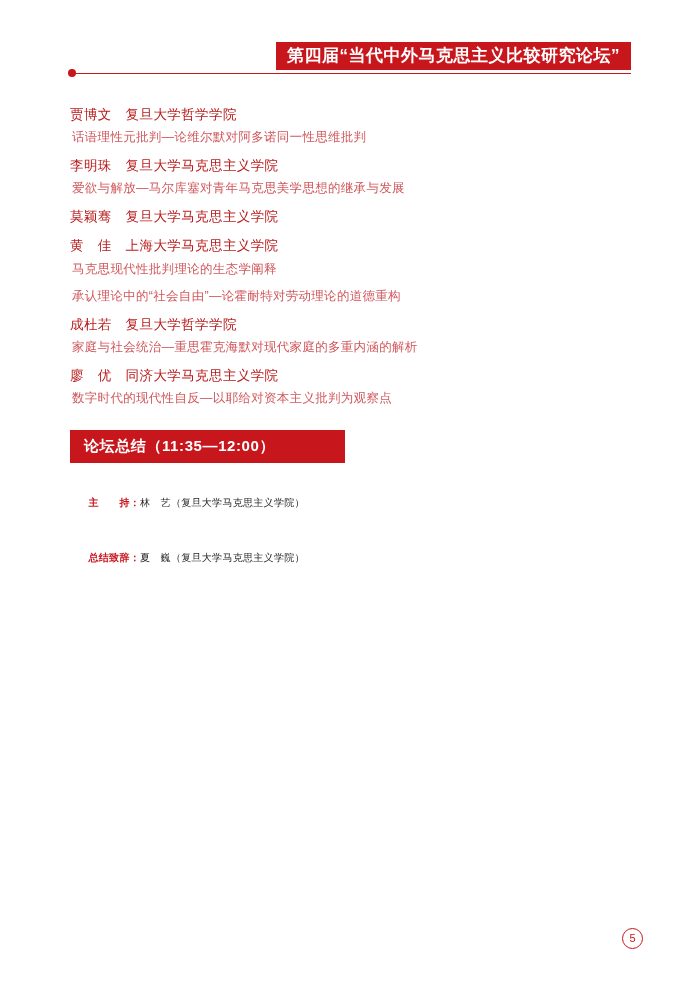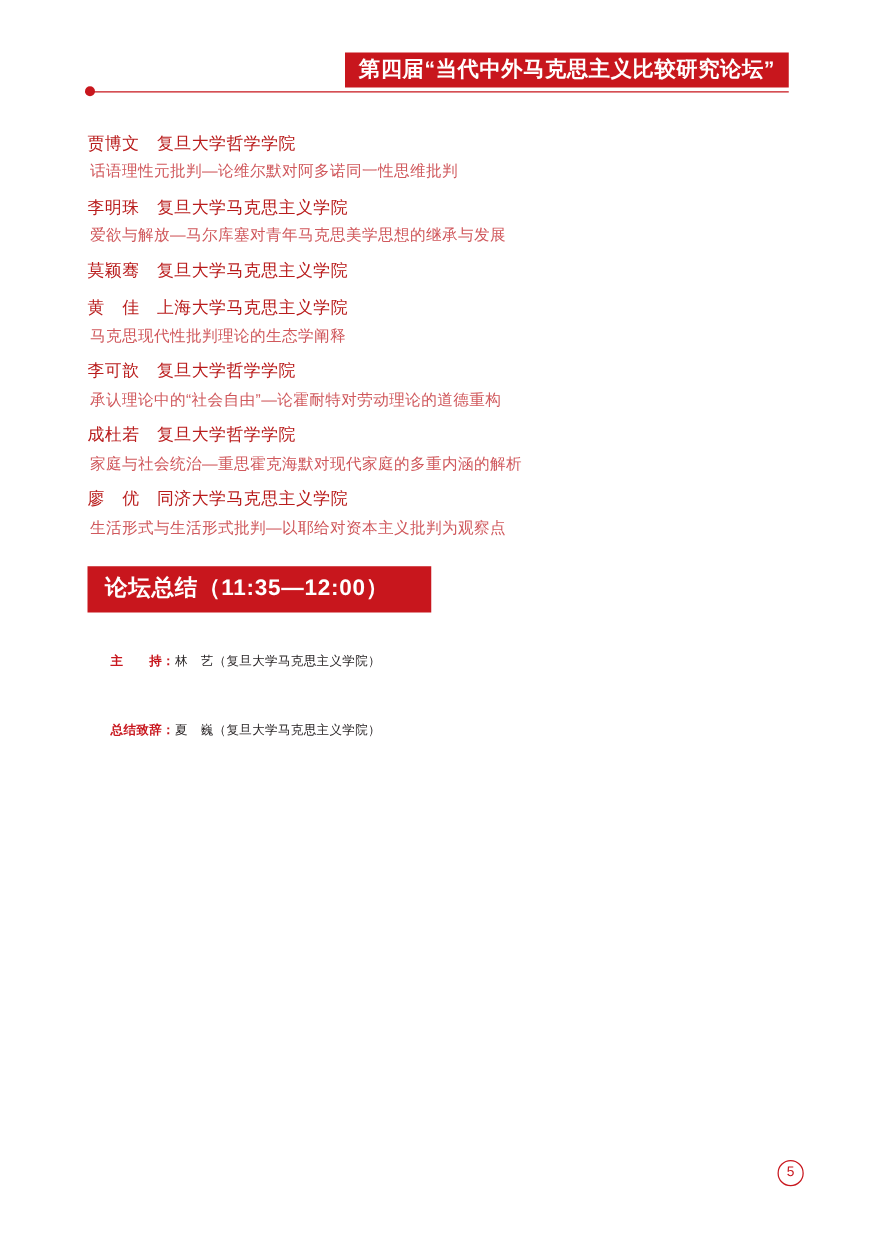--- a/index.html
+++ b/index.html
@@ -90,21 +90,21 @@
     margin-left: 2px;
     margin-bottom: 6px;
   }
 
   
   .section-banner {
     margin-top: 22px;
     margin-bottom: 16px;
     background: #c8161d;
     color: #ffffff;
-    font-size: 18px;
+    font-size: 15px;
     font-weight: bold;
     letter-spacing: 0.6px;
     padding: 7px 14px 8px 14px;
     width: 275px;
     box-sizing: border-box;
     line-height: 1.2;
   }
 
   .credit-row {
     font-size: 10px;
@@ -162,32 +162,31 @@
     <div class="entry">
       <div class="entry-head">莫颖骞　复旦大学马克思主义学院</div>
     </div>
 
     <div class="entry">
       <div class="entry-head">黄　佳　上海大学马克思主义学院</div>
       <div class="entry-title">马克思现代性批判理论的生态学阐释</div>
     </div>
 
     <div class="entry">
-      <div class="entry-head">李可歆　复旦大学哲学学院</div>
       <div class="entry-title">承认理论中的“社会自由”—论霍耐特对劳动理论的道德重构</div>
     </div>
 
     <div class="entry">
       <div class="entry-head">成杜若　复旦大学哲学学院</div>
       <div class="entry-title">家庭与社会统治—重思霍克海默对现代家庭的多重内涵的解析</div>
     </div>
 
     <div class="entry">
       <div class="entry-head">廖　优　同济大学马克思主义学院</div>
-      <div class="entry-title">生活形式与生活形式批判—以耶给对资本主义批判为观察点</div>
+      <div class="entry-title">数字时代的现代性自反—以耶给对资本主义批判为观察点</div>
     </div>
 
 
     <div class="section-banner">论坛总结（11:35—12:00）</div>
 
     <div class="credit-row">
       <span class="credit-label">主　　持：</span><span>林　艺（复旦大学马克思主义学院）</span>
     </div>
 
     <div class="credit-row">

